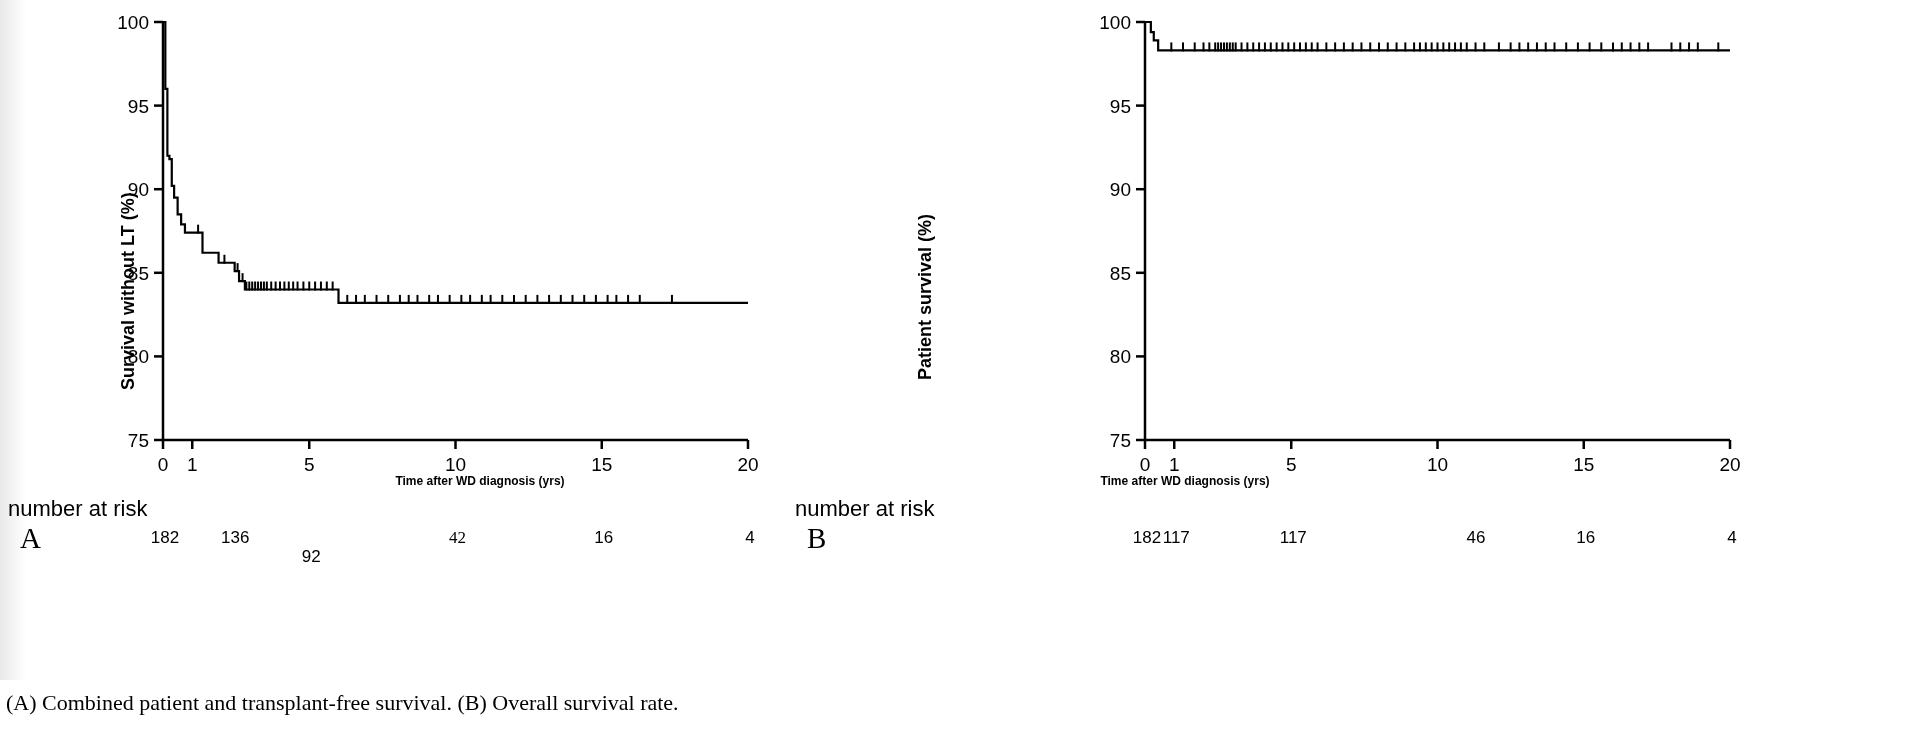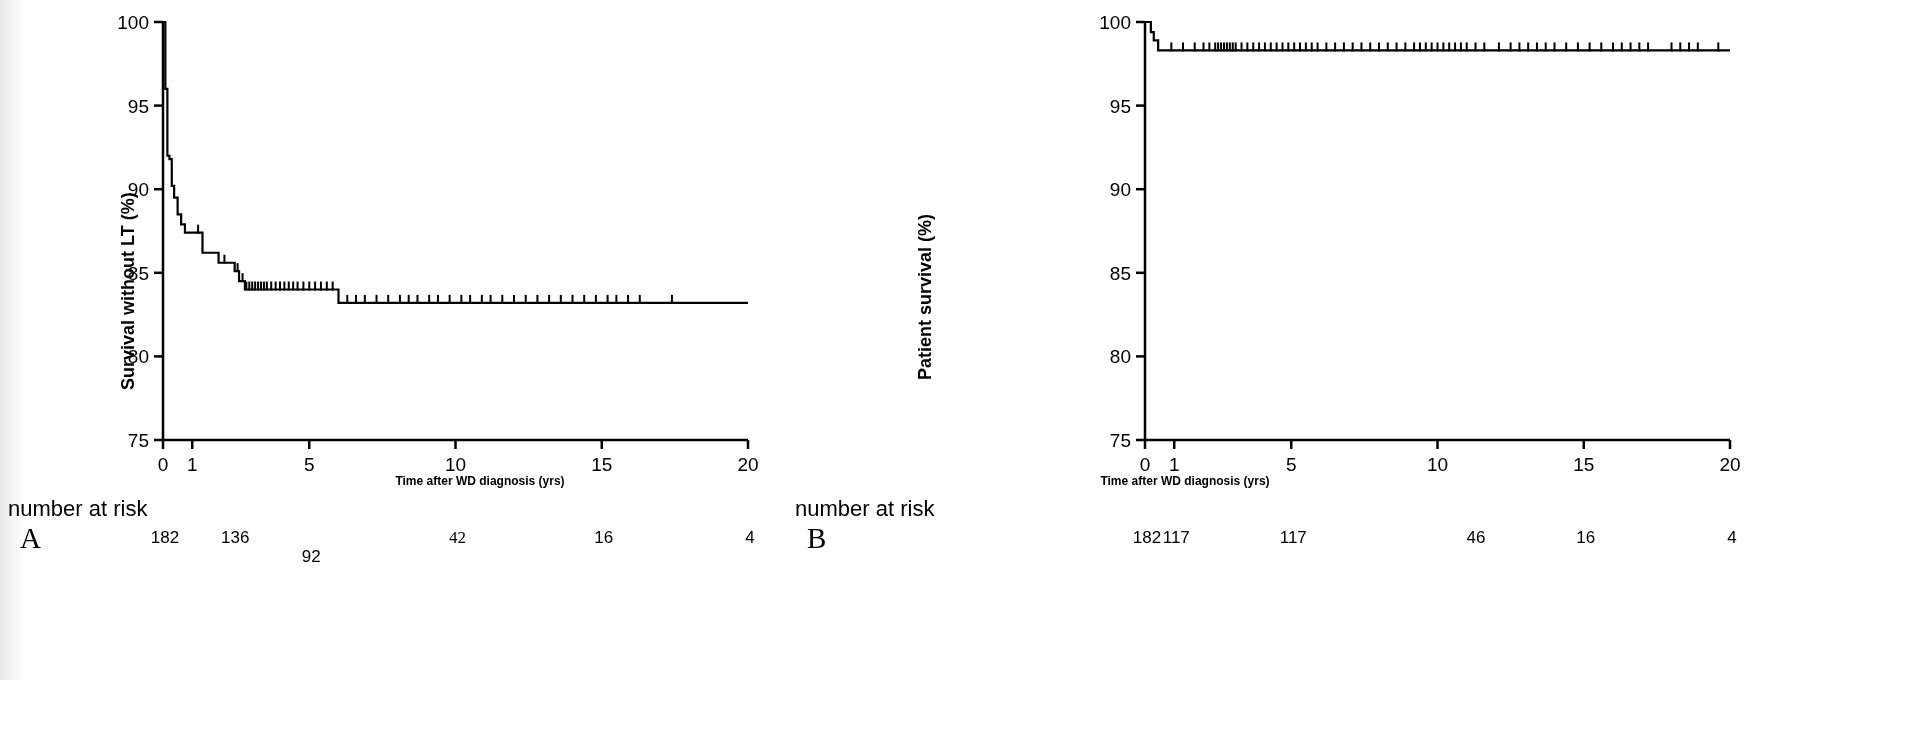--- a/index.html
+++ b/index.html
@@ -319,13 +319,14 @@
     <div class="risk-row" id="risk-b" style="left:-240px; top:528px; width:955px; height:24px;">
         <div class="risk-num" style="left: 432px; top: 0px;">182</div>
         <div class="risk-num" style="left: 461.25px; top: 0px;">117</div>
         <div class="risk-num" style="left: 578.25px; top: 0px;">117</div>
         <div class="risk-num" style="left: 713px; top: 0px; margin-left: 48px;">46</div>
         <div class="risk-num" style="left: 870.75px; top: 0px;">16</div>
         <div class="risk-num" style="left: 1017px; top: 0px;">4</div>
       </div>
   </div>
 
+  <div class="fig-caption">(A) Combined patient and transplant-free survival. (B) Overall survival rate.</div>
 </div>
 
 </body></html>

